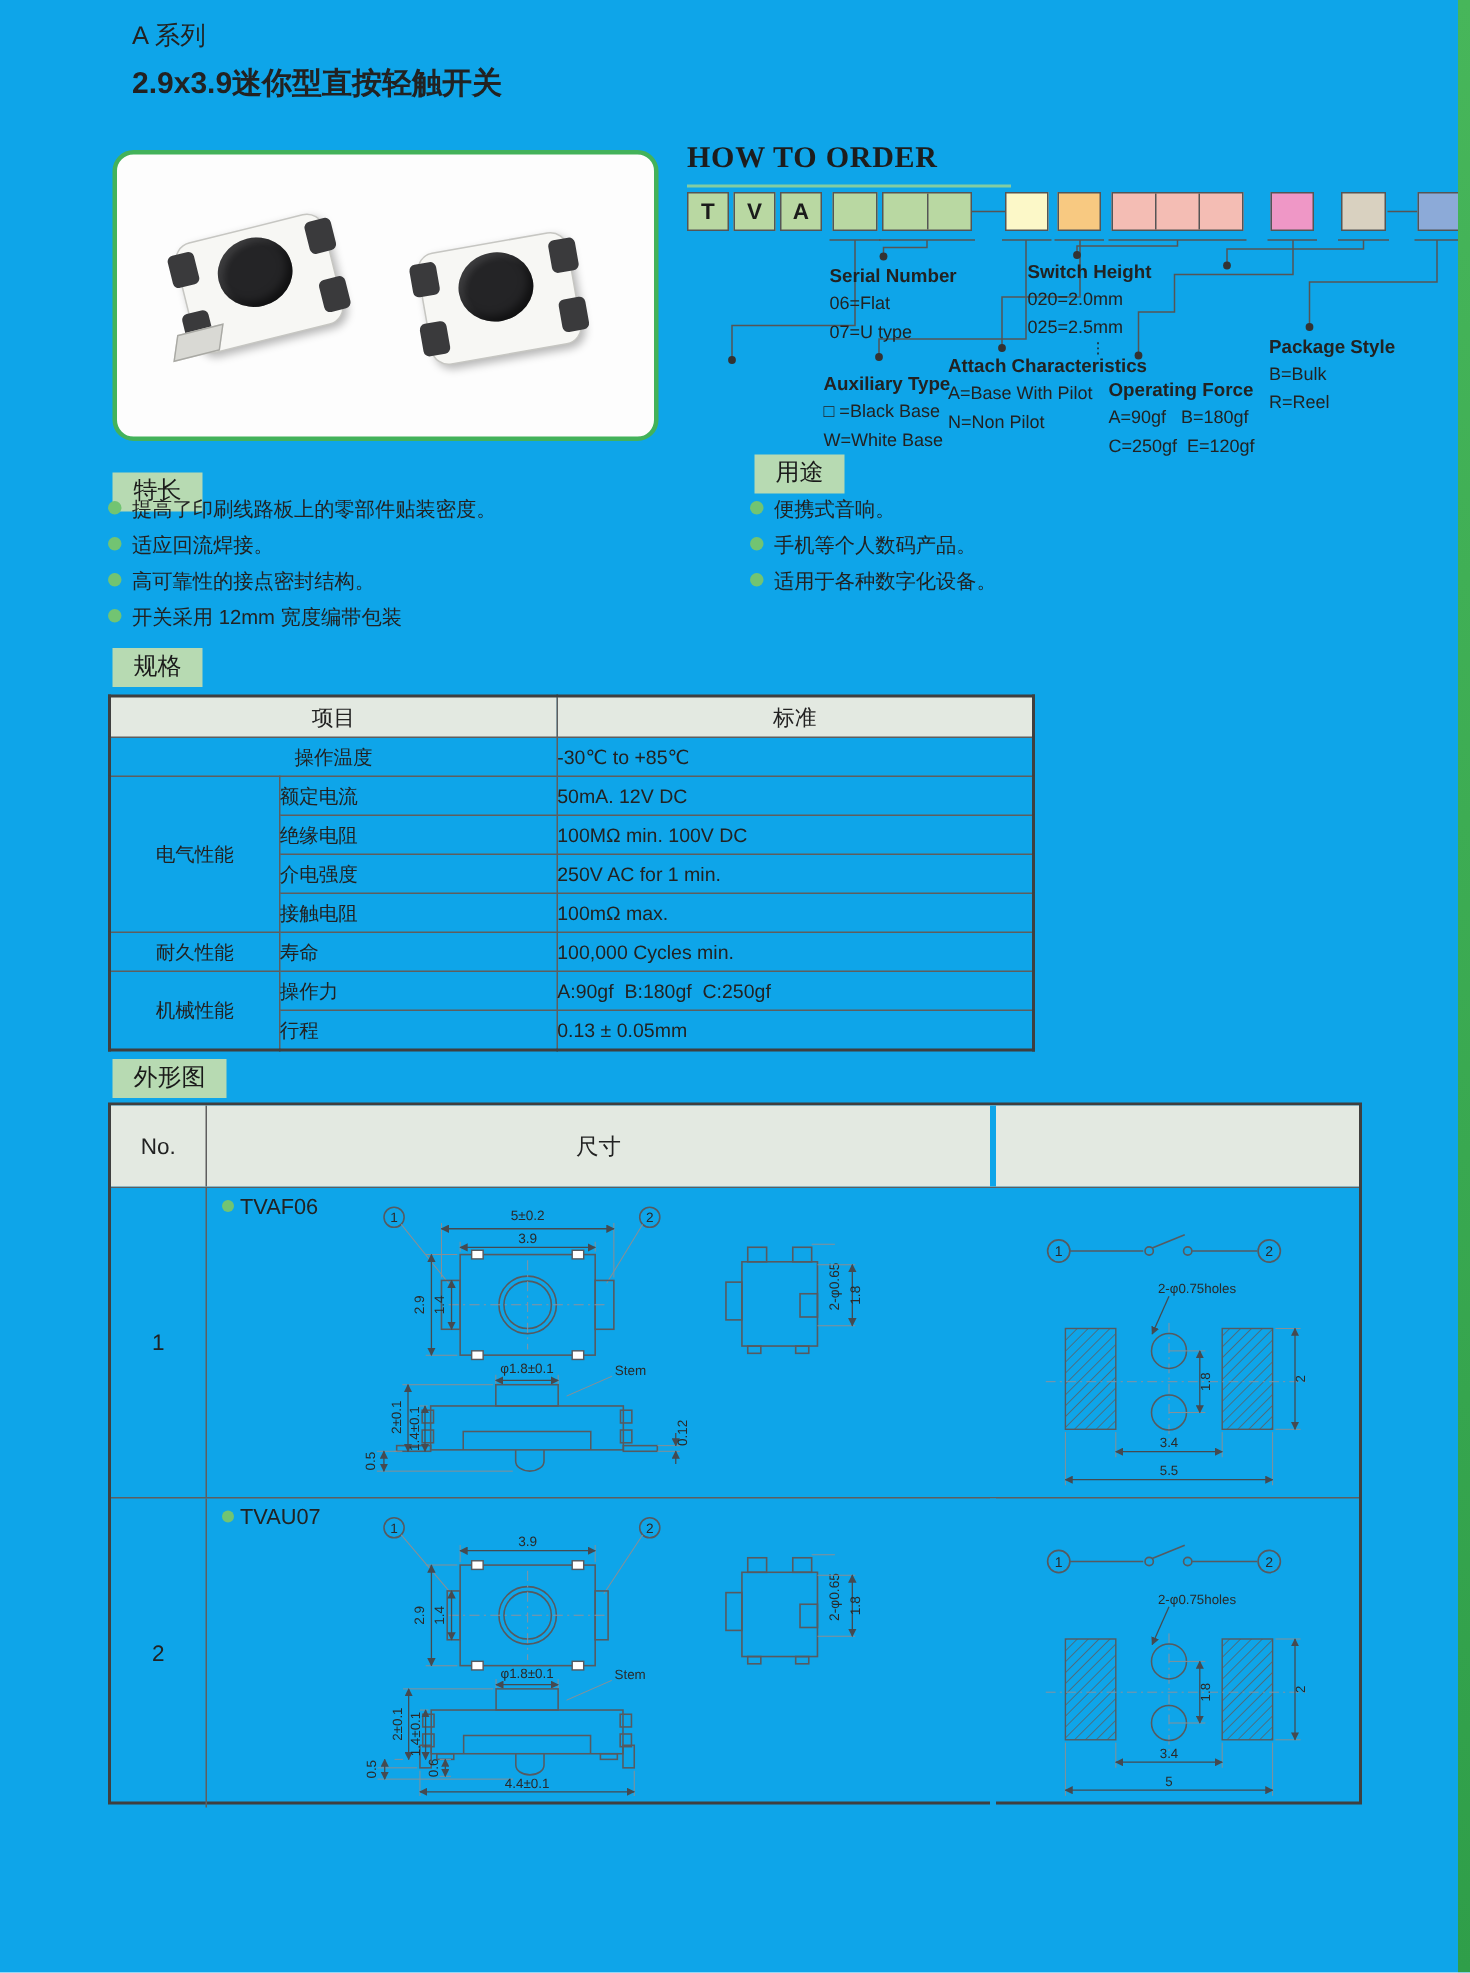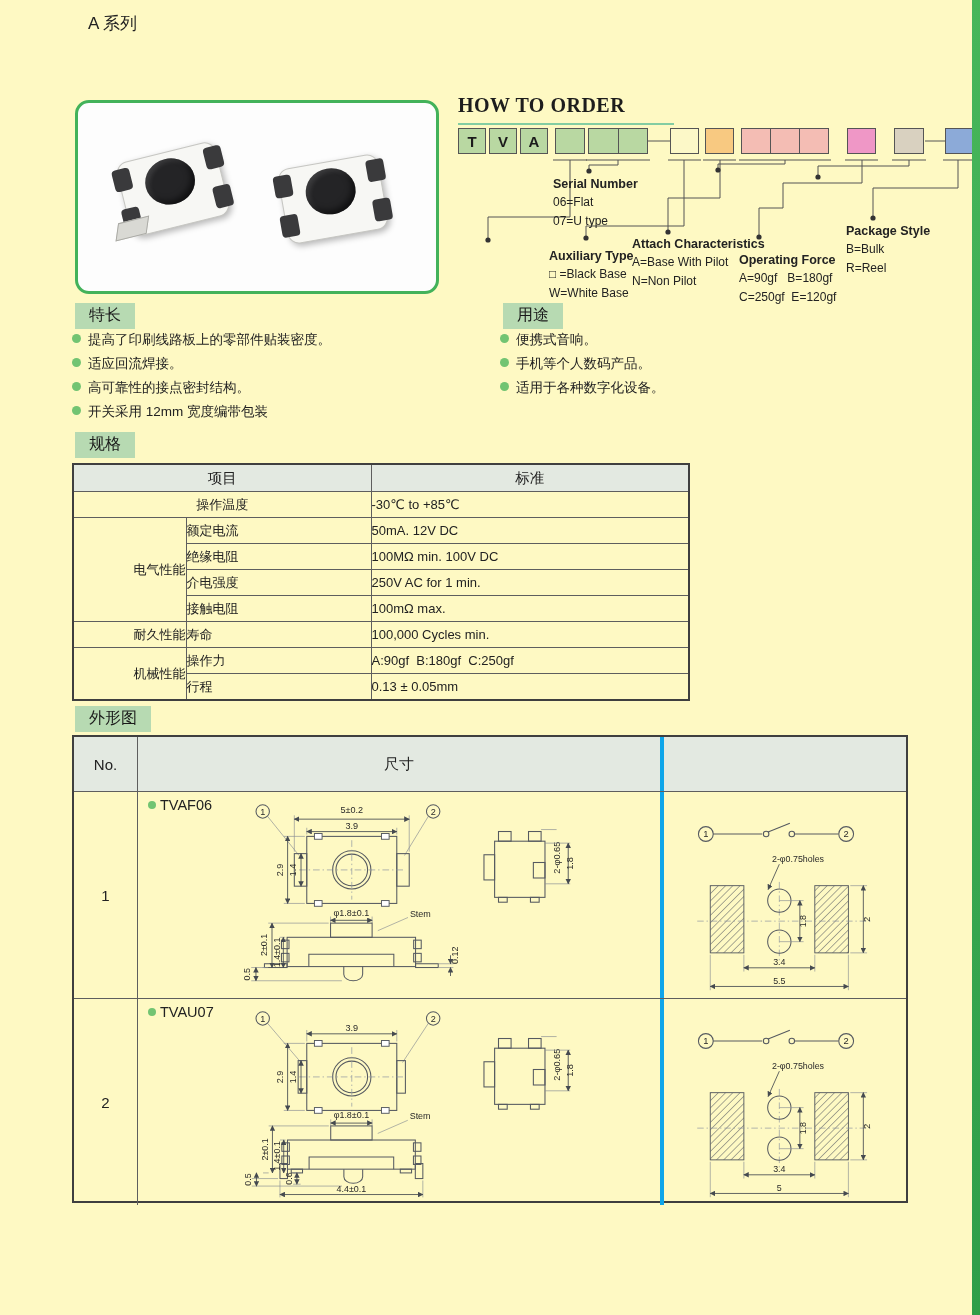--- a/index.html
+++ b/index.html
@@ -1,16 +1,16 @@
 <!DOCTYPE html>
 <html><head>
 <meta charset="utf-8">
 <style>
   html,body{margin:0;padding:0;background:#fff;}
-  #page{position:relative;width:980px;height:1315px;background:#fef9c3;overflow:hidden;
+  #page{position:relative;width:980px;height:1315px;background:#0ea5e9;overflow:hidden;
         font-family:"Liberation Sans","DejaVu Sans",sans-serif;color:#222;}
   .abs{position:absolute;}
 
   
   .series{left:88px;top:12px;font-size:17px;}
   .ptitle{left:88px;top:42px;font-size:20px;font-weight:bold;}
 
   
   .photo{left:75px;top:100px;width:358px;height:188px;border:3px solid #43b25a;border-radius:14px;background:#fdfdfd;}
   .sw{position:absolute;width:118px;height:88px;}
@@ -35,21 +35,21 @@
   
   .badge{background:#b7dab2;color:#1a1a1a;font-size:16px;padding:2px 14px 3px;display:inline-block;}
   .bl{position:absolute;font-size:13.5px;}
   .bl .dot{display:inline-block;width:9px;height:9px;border-radius:50%;background:#72c472;margin-right:7px;vertical-align:1px;}
 
   
   table.spec{position:absolute;left:72px;top:463px;width:616px;border-collapse:collapse;table-layout:fixed;border:2px solid #3f3f3f;}
   table.spec th,table.spec td{border:1px solid #5e5e5e;padding:0;font-weight:normal;}
   table.spec th{background:#e3e9e1;font-size:14.5px;height:26px;text-align:center;}
   table.spec td{font-size:13px;height:25px;}
-  td.cat{text-align:right;}
+  td.cat{text-align:center;}
   td.item{padding-left:12px;margin-top:48px;}
   td.val{padding-left:64px;}
   td.ctr{text-align:center;}
 
   
   .ot{left:72px;top:735px;width:836px;height:468px;border:2px solid #3f3f3f;box-sizing:border-box;}
   .ot-head{display:flex;height:54px;border-bottom:1px solid #5e5e5e;}
   .c-no{width:64px;box-sizing:border-box;border-right:1px solid #5e5e5e;display:flex;align-items:center;justify-content:center;font-size:15px;}
   .c-dim{flex:1;box-sizing:border-box;border-right:4px solid #0ea5e9;position:relative;}
   .c-cir{width:242px;box-sizing:border-box;position:relative;}
@@ -85,20 +85,21 @@
     </marker>
     <pattern id="hatch" width="5.5" height="5.5" patternTransform="rotate(45)" patternUnits="userSpaceOnUse">
       <line x1="0" y1="0" x2="0" y2="5.5" stroke="#5a5e64" stroke-width="1.1"></line>
     </pattern>
   </defs>
 </svg>
 
 <div id="page">
 
   <div class="abs series">A 系列</div>
+  <div class="abs ptitle">2.9x3.9迷你型直按轻触开关</div>
 
   <div class="abs photo">
     <div class="sw sw1">
       <div class="sw-body"></div>
       <div class="nub" style="left:3px;top:12px"></div>
       <div class="nub" style="left:3px;top:52px"></div>
       <div class="nub" style="left:97px;top:12px"></div>
       <div class="nub" style="left:97px;top:52px"></div>
       <div class="lead"></div>
       <div class="swbtn"></div>
@@ -185,20 +186,26 @@
       </div>
     <div class="ob" style="left:487px;width:29px;background:#8caad8">
         <div class="cell"></div>
       </div>
 
     <div class="olb" style="left:95px;top:78px">
       <div class="tt">Serial Number</div>
       <div>06=Flat</div>
       <div>07=U type</div>
     </div>
+    <div class="olb" style="left:227px;top:75px">
+      <div class="tt">Switch Height</div>
+      <div>020=2.0mm</div>
+      <div>025=2.5mm</div>
+      <div style="padding-left:42px;font-size:10px;line-height:9px">⋮</div>
+    </div>
     <div class="olb" style="left:388px;top:125px">
       <div class="tt">Package Style</div>
       <div>B=Bulk</div>
       <div>R=Reel</div>
     </div>
     <div class="olb" style="left:91px;top:150px">
       <div class="tt">Auxiliary Type</div>
       <div>□ =Black Base</div>
       <div>W=White Base</div>
     </div>
@@ -207,21 +214,21 @@
       <div>A=Base With Pilot</div>
       <div>N=Non Pilot</div>
     </div>
     <div class="olb" style="left:281px;top:154px">
       <div class="tt">Operating Force</div>
       <div>A=90gf&nbsp;&nbsp;&nbsp;B=180gf</div>
       <div>C=250gf&nbsp;&nbsp;E=120gf</div>
     </div>
   </div>
 
-  <div class="abs" style="left:75px;top:303px"><span class="badge">特长</span></div>
+  <div class="abs" style="left:75px;top:315px"><span class="badge">特长</span></div>
   <div class="bl" style="left:72px;top:331px"><span class="dot"></span><span>提高了印刷线路板上的零部件贴装密度。</span></div>
   <div class="bl" style="left:72px;top:355px"><span class="dot"></span><span>适应回流焊接。</span></div>
   <div class="bl" style="left:72px;top:379px"><span class="dot"></span><span>高可靠性的接点密封结构。</span></div>
   <div class="bl" style="left:72px;top:403px"><span class="dot"></span><span>开关采用 12mm 宽度编带包装</span></div>
 
   <div class="abs" style="left:503px;top:303px"><span class="badge">用途</span></div>
   <div class="bl" style="left:500px;top:331px"><span class="dot"></span><span>便携式音响。</span></div>
   <div class="bl" style="left:500px;top:355px"><span class="dot"></span><span>手机等个人数码产品。</span></div>
   <div class="bl" style="left:500px;top:379px"><span class="dot"></span><span>适用于各种数字化设备。</span></div>
 

